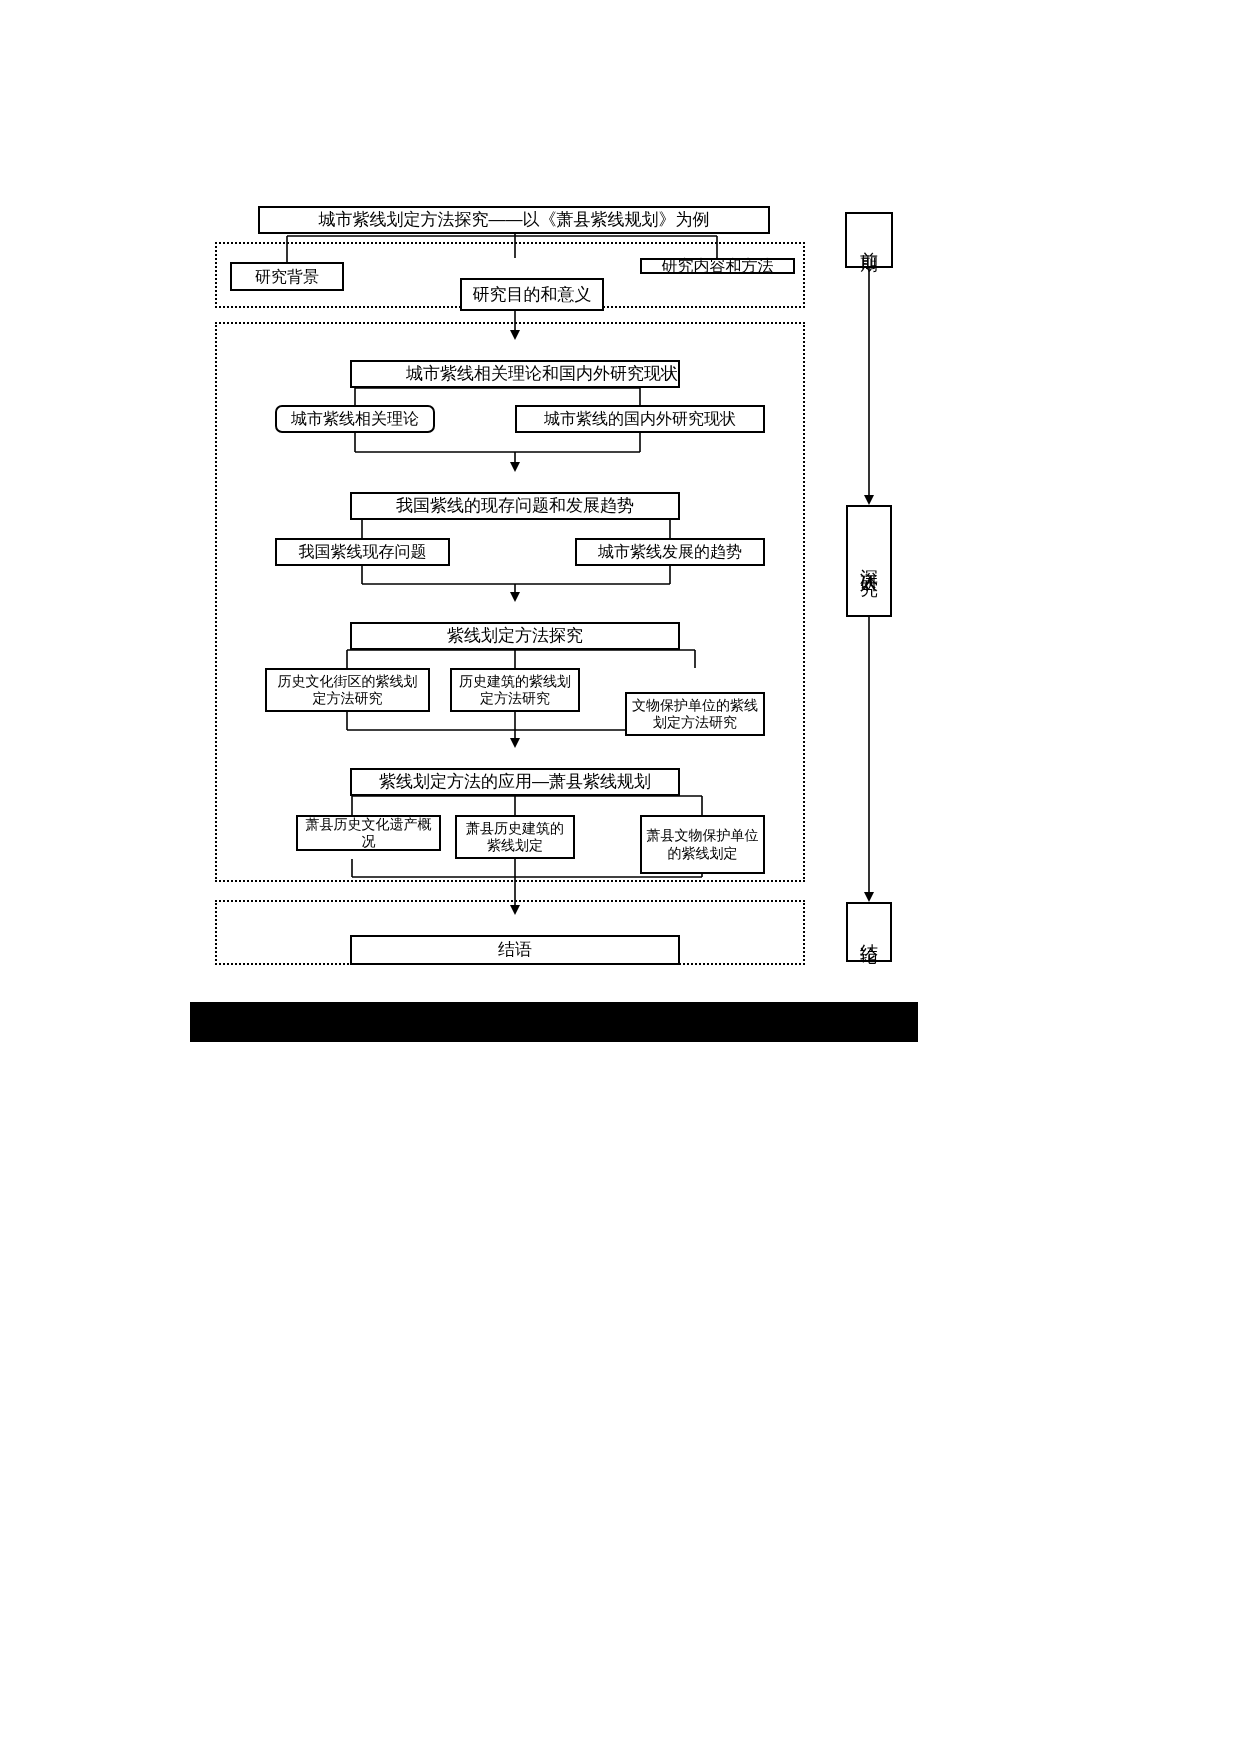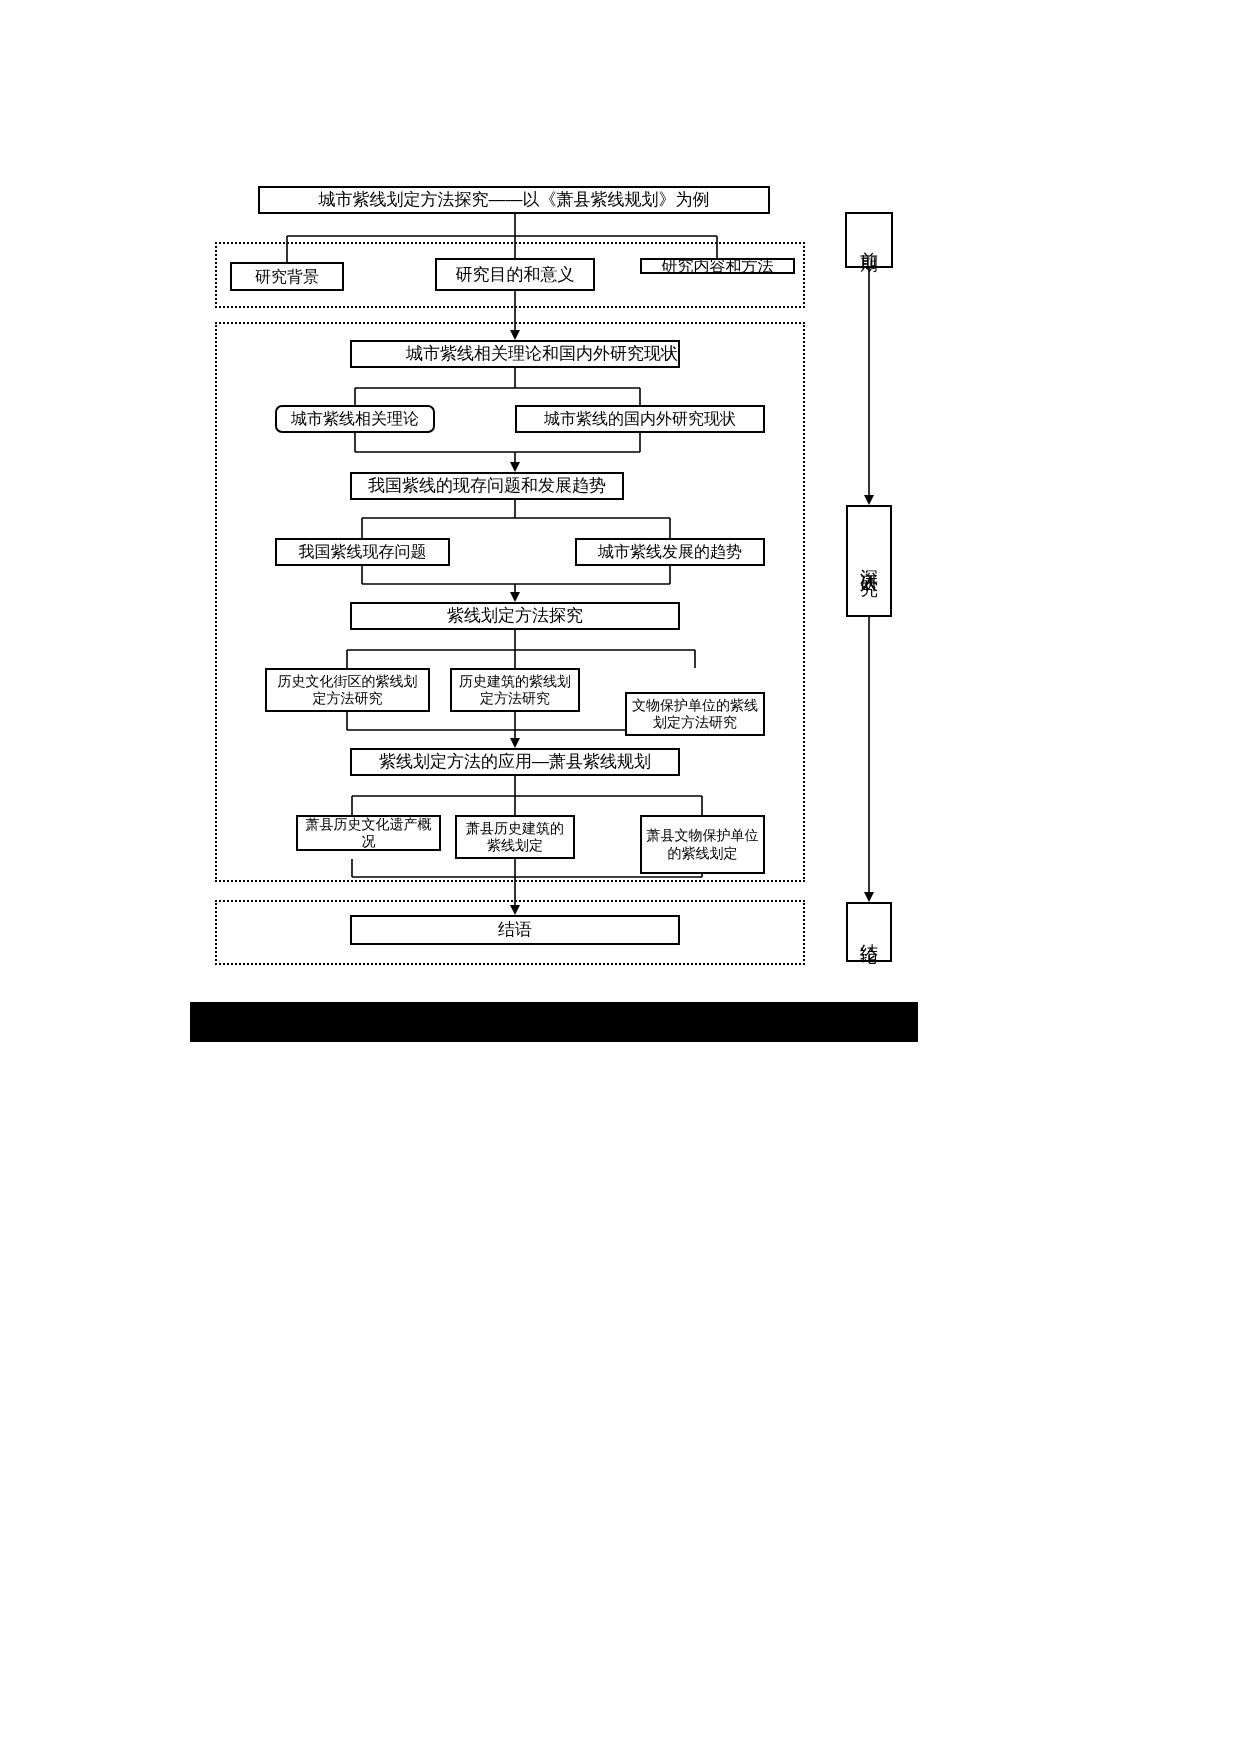--- a/index.html
+++ b/index.html
@@ -47,21 +47,21 @@
     box-sizing: border-box;
     display: flex;
     align-items: center;
     justify-content: center;
     writing-mode: vertical-lr;
     text-orientation: upright;
     letter-spacing: 3px;
     font-size: 18px;
     text-align: center;
   }
-  .f17 { font-size: 17px; }
+  .f17 { font-size: 17px; margin-top: 20px; }
   .f16 { font-size: 16px; }
   .f14 { font-size: 14px; padding: 4px 4px; }
   .black-bar {
     position: absolute;
     background: #000;
   }
   line { stroke: #000; stroke-width: 1.6; }
   polygon { fill: #000; stroke: none; }
 </style>
 </head>
@@ -138,38 +138,38 @@
   <div class="dotted" style="left:215px; top:322px; width:590px; height:560px;"></div>
   <div class="dotted" style="left:215px; top:900px; width:590px; height:65px;"></div>
 
   <div class="box f17" style="left:258px; top:186px; width:512px; height:28px;">
     <span>城市紫线划定方法探究——以《萧县紫线规划》为例</span>
   </div>
 
   <div class="box f16" style="left:230px; top:262px; width:114px; height:29px;">
     <span>研究背景</span>
   </div>
-  <div class="box f17" style="left:435px; top:258px; width:160px; height:33px;">
+  <div class="box f17" style="left:460px; top:258px; width:144px; height:33px;">
     <span>研究目的和意义</span>
   </div>
   <div class="box f16" style="left:640px; top:258px; width:155px; height:16px;">
     <span>研究内容和方法</span>
   </div>
 
   <div class="box f17" style="left:350px; top:340px; width:330px; height:28px;justify-content:flex-end;">
     <span>城市紫线相关理论和国内外研究现状</span>
   </div>
   <div class="box f16" style="left:275px; top:405px; width:160px; height:28px;border-radius:7px;">
     <span>城市紫线相关理论</span>
   </div>
   <div class="box f16" style="left:515px; top:405px; width:250px; height:28px;">
     <span>城市紫线的国内外研究现状</span>
   </div>
 
-  <div class="box f17" style="left:350px; top:472px; width:274px; height:28px;">
+  <div class="box f17" style="left:350px; top:472px; width:330px; height:28px;">
     <span>我国紫线的现存问题和发展趋势</span>
   </div>
   <div class="box f16" style="left:275px; top:538px; width:175px; height:28px;">
     <span>我国紫线现存问题</span>
   </div>
   <div class="box f16" style="left:575px; top:538px; width:190px; height:28px;">
     <span>城市紫线发展的趋势</span>
   </div>
 
   <div class="box f17" style="left:350px; top:602px; width:330px; height:28px;">

